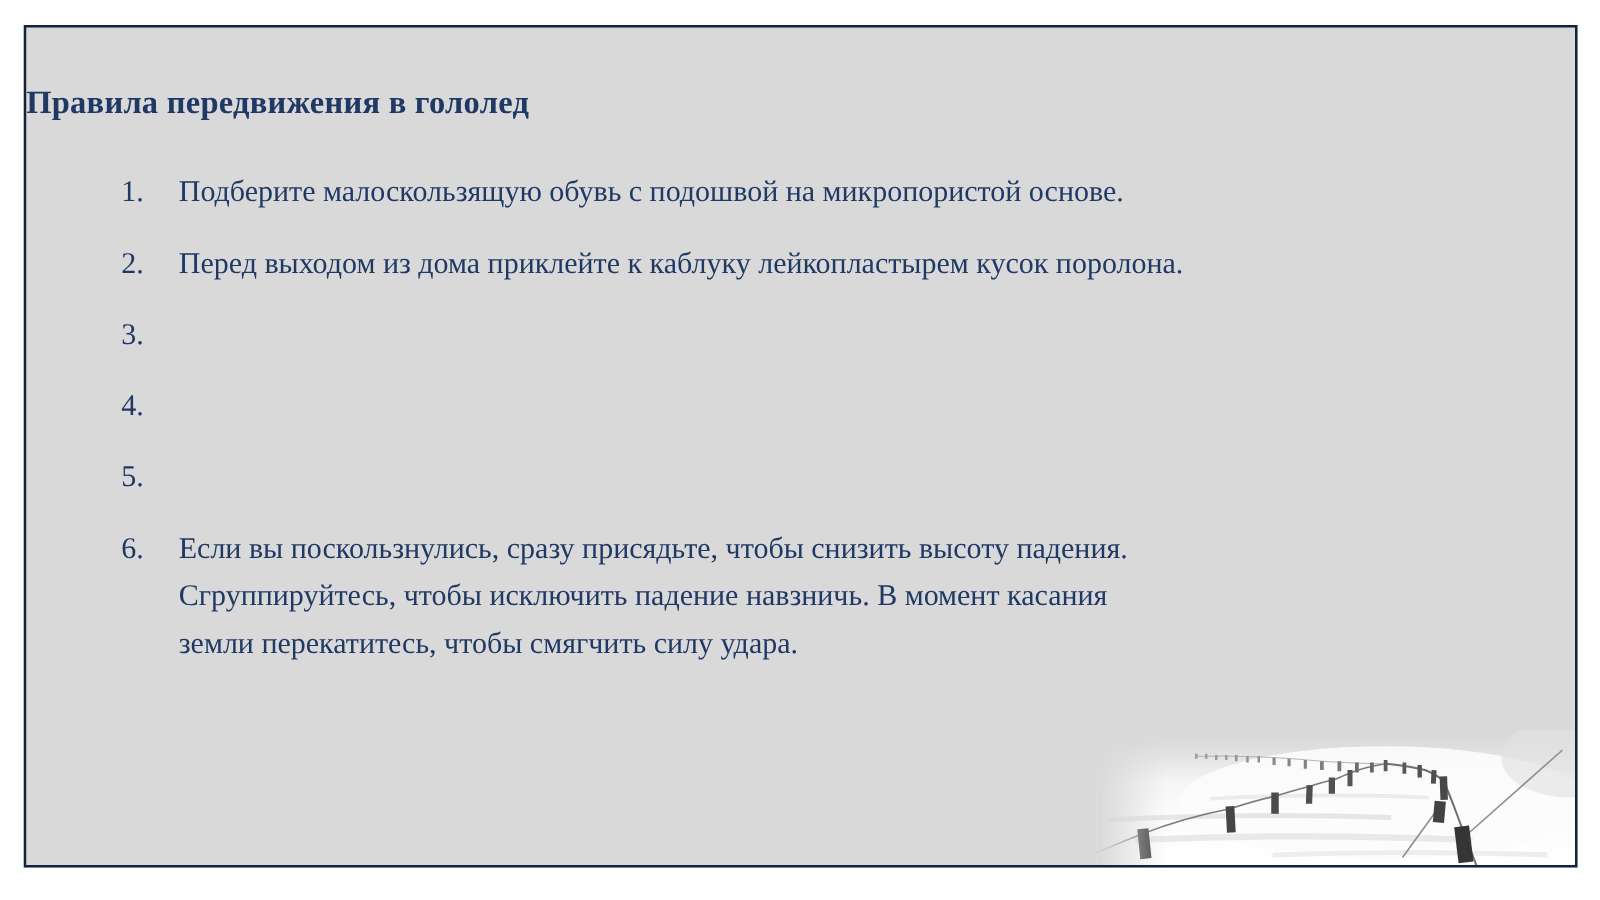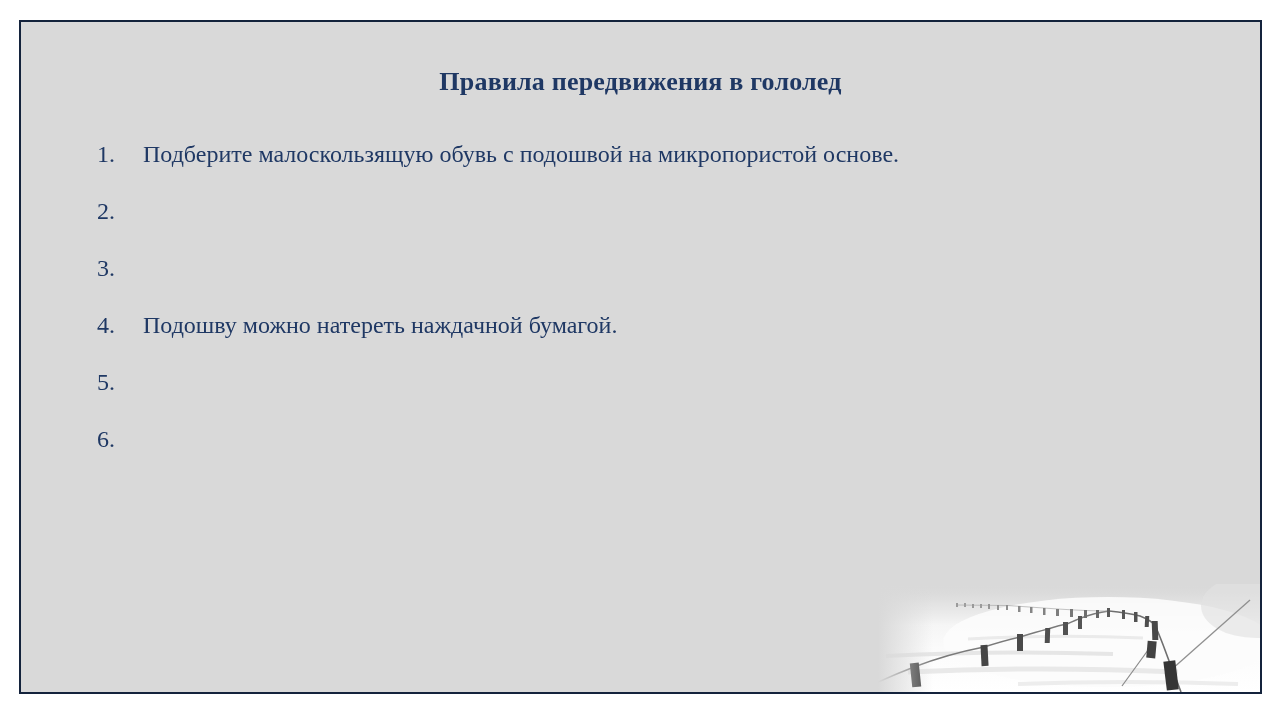--- a/index.html
+++ b/index.html
@@ -19,21 +19,21 @@
     left: 19px;
     top: 20px;
     width: 1239px;
     height: 670px;
     border: 2px solid #14233c;
     background: #d9d9d9;
     overflow: hidden;
   }
   .title {
     margin: 43px 0 0 0;
-    text-align: center;
+    text-align: left;
     font-size: 26px;
     line-height: 34px;
     font-weight: bold;
     color: #1f3864;
     letter-spacing: 0.2px;
   }
   .list {
     margin: 36px 30px 0 76px;
   }
   .item {
@@ -66,33 +66,36 @@
 
   <h1 class="title">Правила передвижения в гололед</h1>
 
   <div class="list">
     <div class="item">
       <span class="num">1.</span>
       <span class="txt">Подберите малоскользящую обувь с подошвой на микропористой основе.</span>
     </div>
     <div class="item">
       <span class="num">2.</span>
+      <span class="txt">Перед выходом из дома приклейте к каблуку лейкопластырем кусок поролона.</span>
     </div>
     <div class="item">
       <span class="num">3.</span>
     </div>
     <div class="item">
       <span class="num">4.</span>
-      <span class="txt">Подошву можно натереть наждачной бумагой.</span>
     </div>
     <div class="item">
       <span class="num">5.</span>
     </div>
     <div class="item">
       <span class="num">6.</span>
+      <span class="txt">Если вы поскользнулись, сразу присядьте, чтобы снизить высоту падения.
+Сгруппируйтесь, чтобы исключить падение навзничь. В момент касания
+земли перекатитесь, чтобы смягчить силу удара.</span>
     </div>
   </div>
 
   <svg class="snow" viewBox="0 0 382 108" xmlns="http://www.w3.org/2000/svg" preserveAspectRatio="none">
     <defs>
       <linearGradient id="snowFade" x1="0" y1="0" x2="0" y2="1">
         <stop offset="0" stop-color="#d9d9d9" stop-opacity="0"></stop>
         <stop offset="0.18" stop-color="#ebebeb" stop-opacity="0.55"></stop>
         <stop offset="0.38" stop-color="#f7f7f7" stop-opacity="0.95"></stop>
         <stop offset="0.6" stop-color="#fbfbfb"></stop>

